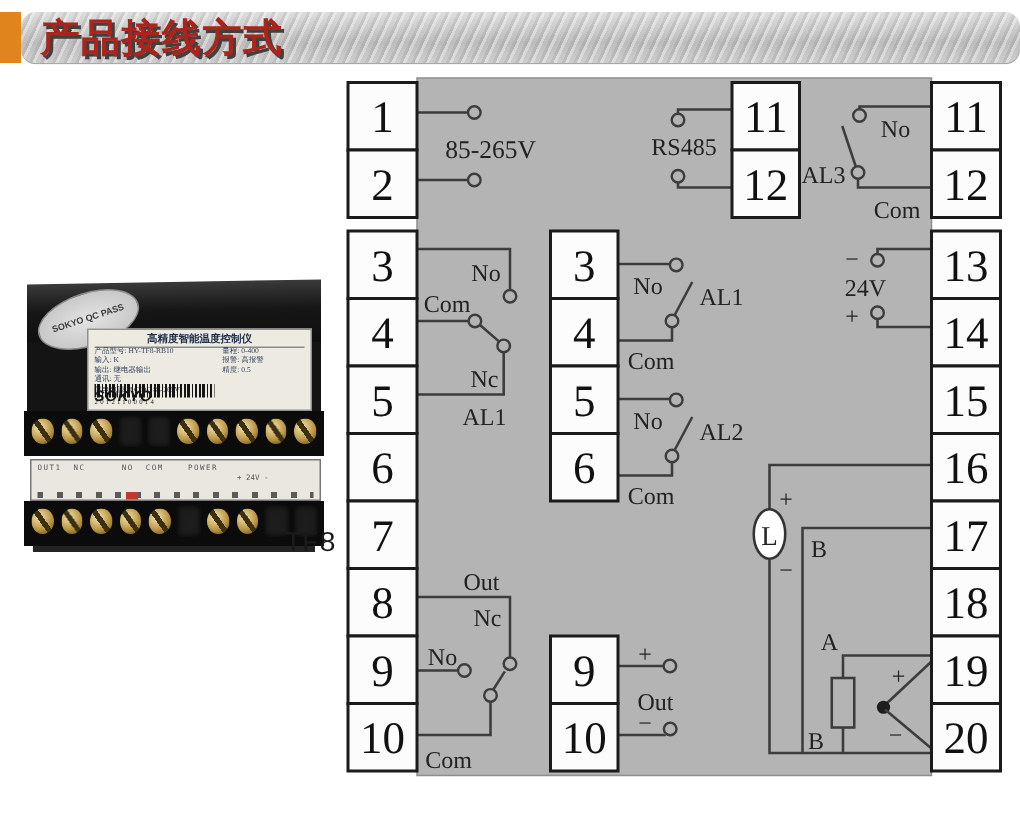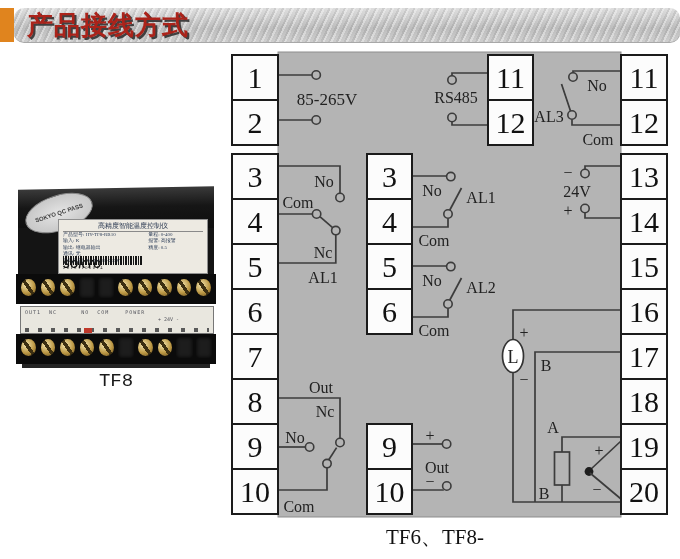--- a/index.html
+++ b/index.html
@@ -22,21 +22,21 @@
   .dev-top{left:10px;top:2px;width:196px;height:42px;
     background:linear-gradient(180deg,#3a3a3a,#161616 45%,#0e0e0e);transform:skewY(-1deg);}
   .dev-mid{left:10px;top:42px;width:196px;height:46px;background:#141414;}
   .sticker{left:16px;top:9px;width:64px;height:30px;border-radius:50%;
     background:radial-gradient(#e4e4e4,#bdbdbd);border:1px solid #8a8a8a;
     transform:rotate(-18deg);display:flex;align-items:center;justify-content:center;
     font-family:"Liberation Sans",sans-serif;font-size:6px;font-weight:bold;color:#3c3c3c;
     text-align:center;line-height:7px;padding:2px;}
   .dev-label{left:50px;top:33px;width:150px;height:55px;background:#edeae2;
     border:1px solid #909090;padding:2px 4px;box-sizing:border-box;}
-  .lab-title{position:static;display:block;font-size:7px;font-weight:normal;color:#20304a;
+  .lab-title{position:static;display:block;font-size:7px;font-weight:bold;color:#20304a;
     text-align:center;border-bottom:1px solid #8a8a8a;line-height:9px;}
   .lab-cols{position:static;display:flex;gap:3px;}
   .lab-col{position:static;flex:1.5;font-size:5px;line-height:6.4px;color:#32425c;white-space:pre;}
   .lab-col.r{flex:1;}
   .lab-bottom{position:static;display:flex;align-items:flex-end;justify-content:space-between;margin-top:1px;}
   .barcode{position:static;width:80px;height:9px;
     background:repeating-linear-gradient(90deg,#151515 0 1px,transparent 1px 2px,#151515 2px 3.5px,transparent 3.5px 5px);}
   .bc-num{position:static;display:block;font-size:4.5px;letter-spacing:1.5px;color:#222;}
   .brand{position:static;font-family:"Liberation Sans",sans-serif;font-style:italic;
     font-weight:bold;font-size:10px;letter-spacing:.5px;color:#101010;}
@@ -49,21 +49,21 @@
       radial-gradient(circle at 35% 35%, #f2e3ae, #bb9743 55%, #6d5423 92%);}
   .trow i.sk{border-radius:2px;background:#1d1d1d;box-shadow:inset 0 0 4px #000;width:19px;height:21px;margin:1px 0;}
   .dstrip{left:12px;top:120px;width:192px;height:26px;background:#e9e7df;border:1px solid #777;}
   .strip-t{left:4px;top:2px;font-family:"DejaVu Sans Mono",monospace;font-size:5px;
     letter-spacing:1px;color:#55565e;white-space:pre;}
   .strip-t2{right:34px;top:9px;font-family:"DejaVu Sans Mono",monospace;font-size:5px;color:#55565e;}
   .ticks{left:4px;right:4px;bottom:1px;height:4px;
     background:repeating-linear-gradient(90deg,#5a5a5a 0 4px,transparent 4px 13px);}
   .reddot{left:76px;top:142px;width:8px;height:5px;background:#c0392b;z-index:3;}
   .dev-base{left:14px;top:178px;width:188px;height:4px;background:#242424;}
-  .photo-caption{position:absolute;left:8px;top:370px;width:216px;text-align:center;
+  .photo-caption{position:absolute;left:8px;top:351px;width:216px;text-align:right;
     font-family:Liberation Mono, monospace;font-size:19px;color:#1a1a1a;}
   
   .diagram-caption{position:absolute;left:320px;top:523px;width:230px;text-align:center;
     font-size:21px;color:#111;}
   
   svg{position:absolute;left:0;top:0;}
   .bgrect{fill:#b4b4b4;stroke:#8d8d8d;stroke-width:1;}
   .tb{fill:#fcfcfc;stroke:#1b1b1b;stroke-width:2;}
   .num{font-family:"Liberation Serif","DejaVu Serif",serif;font-size:30px;fill:#111;text-anchor:middle;}
   .w{stroke:#3c3c3c;stroke-width:1.7;fill:none;}
@@ -371,14 +371,13 @@
         <i class="sk"></i>
         <i class="sc"></i>
         <i class="sc"></i>
         <i class="sk"></i>
         <i class="sk"></i>
     </div>
     <div class="dev-base"></div>
   </div>
   <div class="photo-caption">TF8</div>
 
-  <div class="diagram-caption">TF6、TF8-</div>
 </div>
 
 </body></html>

